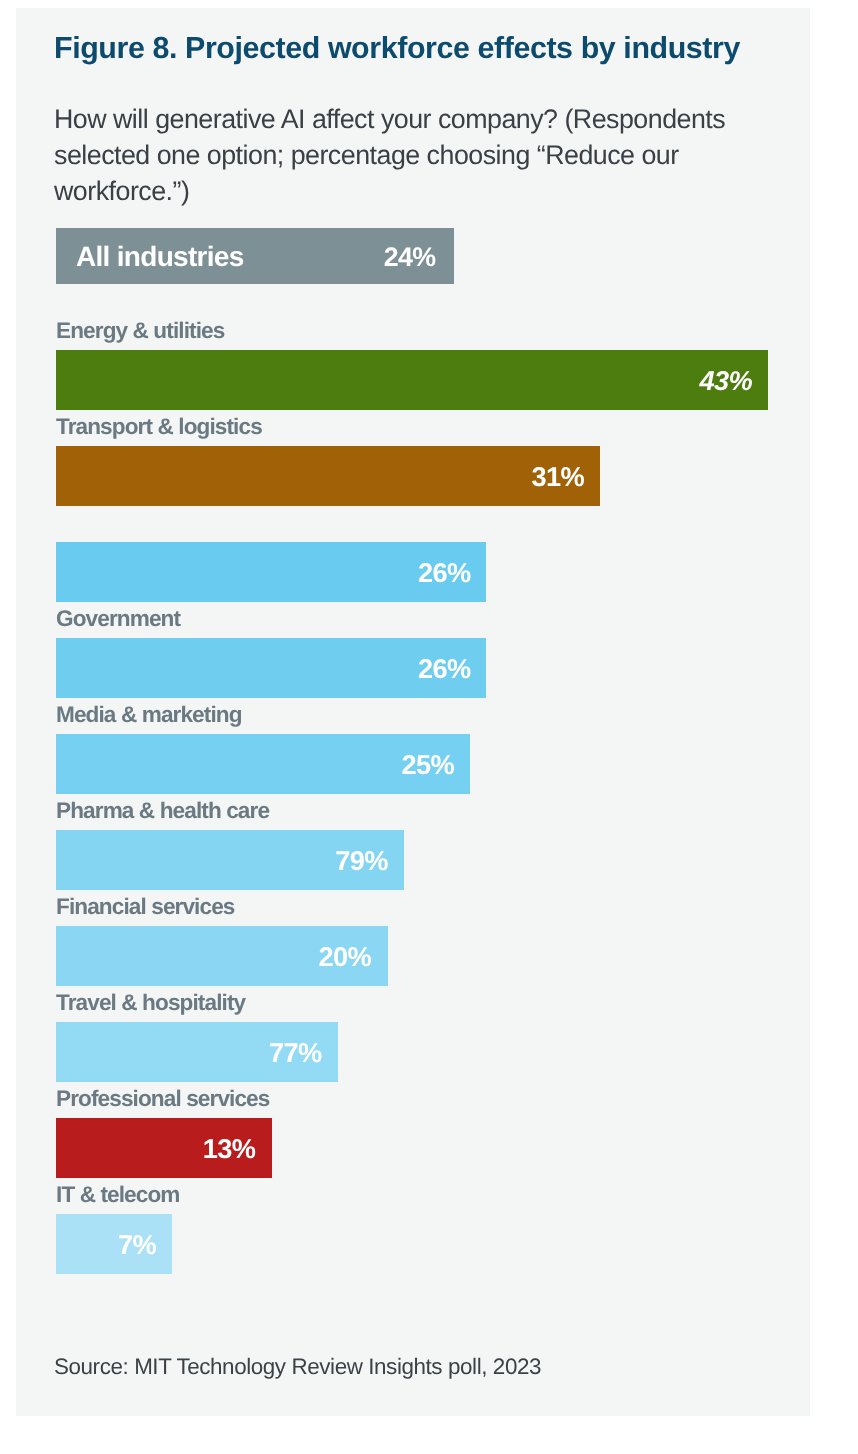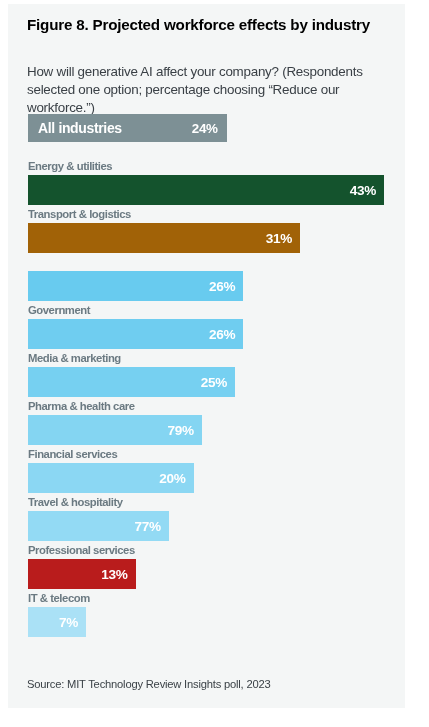--- a/index.html
+++ b/index.html
@@ -24,27 +24,27 @@
     padding: 0;
   }
   .title {
     position: absolute;
     left: 19px;
     top: 12px;
     width: 350px;
     font-size: 15.2px;
     font-weight: bold;
     line-height: 1.22;
-    color: #000000;
+    color: #0c4a6e;
     letter-spacing: -0.2px;
   }
   .subtitle {
     position: absolute;
     left: 19px;
-    top: 59px;
+    top: 47px;
     width: 358px;
     font-size: 13.4px;
     font-weight: normal;
     line-height: 1.33;
     color: #3a4046;
     letter-spacing: -0.25px;
   }
   #chart {
     position: absolute;
     left: 0;
@@ -138,21 +138,21 @@
     <div class="summary-row">
       <div class="summary-bar" id="summary-bar" style="width: 198.72px; background: rgb(125, 144, 149);">
         <span class="summary-label">All industries</span>
         <span class="summary-value">24%</span>
       </div>
     </div>
 
     <div id="bars-container">
         <div class="bar-row">
           <div class="bar-label">Energy &amp; utilities</div>
-          <div class="bar" style="width: 356.04px; background: #14532d;">
+          <div class="bar" style="width: 356.04px; background: #4d7c0f; font-style: italic;">
             <span class="bar-value">43%</span>
           </div>
         </div>
         <div class="bar-row">
           <div class="bar-label">Transport &amp; logistics</div>
           <div class="bar" style="width: 272px; background: #a16207; text-align: right;">
             <span class="bar-value">31%</span>
           </div>
         </div>
         <div class="bar-row">

